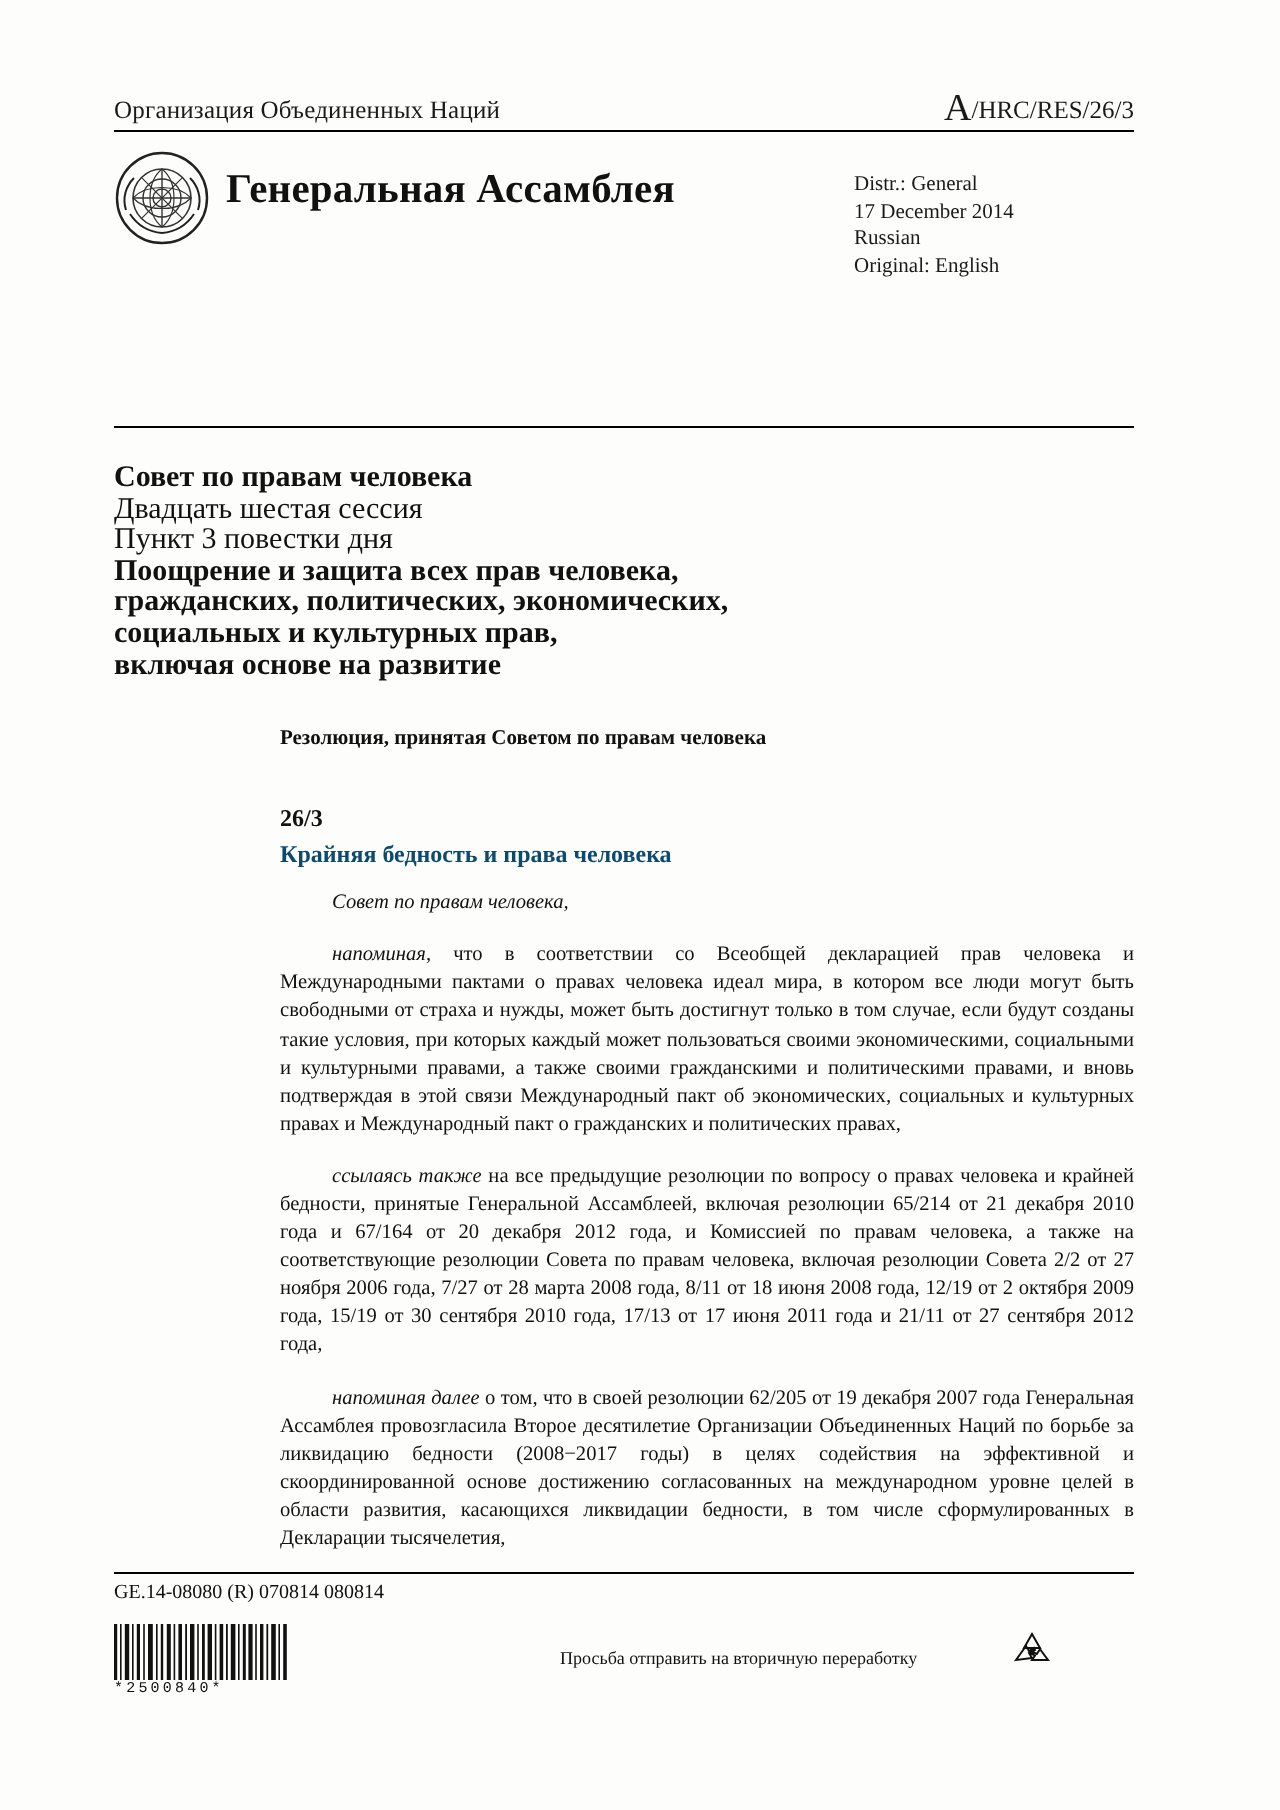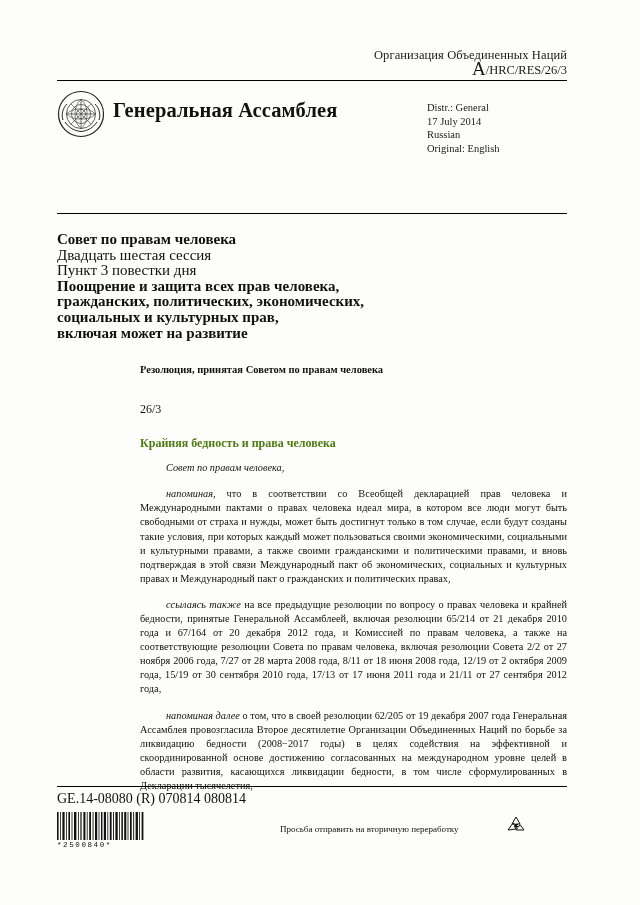--- a/index.html
+++ b/index.html
@@ -32,21 +32,20 @@
     position: absolute;
     left: 57px;
     top: 48px;
     width: 510px;
   }
   .hdr-top {
     display: flex;
     justify-content: space-between;
     align-items: flex-end;
     padding-bottom: 2px;
-    flex-direction: column;
   }
   .org-name {
     font-size: 12.5px;
     color: #1a1a1a;
     letter-spacing: 0.1px;
   }
   .symbol {
     font-size: 12.5px;
     color: #1a1a1a;
     white-space: nowrap;
@@ -116,29 +115,29 @@
     margin-top: 23px;
     margin-left: 83px;
     font-size: 10.5px;
     font-weight: bold;
     color: #111;
   }
   .res-num {
     margin-top: 27px;
     margin-left: 83px;
     font-size: 12px;
-    font-weight: normal;
+    font-weight: bold;
     color: #111;
   }
   .res-title {
     margin-left: 83px;
-    margin-top: 19px;
+    margin-top: 3px;
     font-size: 12px;
     font-weight: bold;
-    color: #4d7c0f;
+    color: #0c4a6e;
   }
   .para {
     margin-left: 83px;
     width: 427px;
     font-size: 10.3px;
     line-height: 14.1px;
     text-align: justify;
     color: #111;
     margin-top: 12px;
     text-indent: 26px;
@@ -157,21 +156,21 @@
     position: absolute;
     left: 57px;
     top: 786px;
     width: 510px;
     border-top: 1px solid #000;
   }
   .doc-code {
     position: absolute;
     left: 57px;
     top: 791px;
-    font-size: 14px;
+    font-size: 10px;
     color: #111;
   }
   .barcode {
     position: absolute;
     left: 57px;
     top: 812px;
     width: 88px;
     height: 28px;
   }
   .barcode-text {
@@ -229,37 +228,37 @@
               <path d="M6 30 C4 24 6 18 10 14"></path>
               <path d="M42 30 C44 24 42 18 38 14"></path>
               <path d="M8 32 C12 38 18 41 24 41.5"></path>
               <path d="M40 32 C36 38 30 41 24 41.5"></path>
             </g>
           </svg>
         </div>
         <div class="ga-title">Генеральная Ассамблея</div>
         <div class="distr">
           <div>Distr.: General</div>
-          <div>17 July 2014</div>
+          <div>17 December 2014</div>
           <div>Russian</div>
           <div>Original: English</div>
         </div>
       </div>
     </div>
     <div class="hdr-rule-bottom"></div>
 
     <div class="content">
       <div class="council-block">
         <div class="b">Совет по правам человека</div>
         <div>Двадцать шестая сессия</div>
         <div>Пункт 3 повестки дня</div>
         <div class="b">Поощрение и защита всех прав человека,</div>
         <div class="b">гражданских, политических, экономических,</div>
         <div class="b">социальных и культурных прав,</div>
-        <div class="b">включая может на развитие</div>
+        <div class="b">включая основе на развитие</div>
       </div>
 
       <div class="resolution-line">Резолюция, принятая Советом по правам человека</div>
 
       <div class="res-num">26/3</div>
       <div class="res-title">Крайняя бедность и права человека</div>
 
       <div class="para first">Совет по правам человека,</div>
 
       <div class="para">

